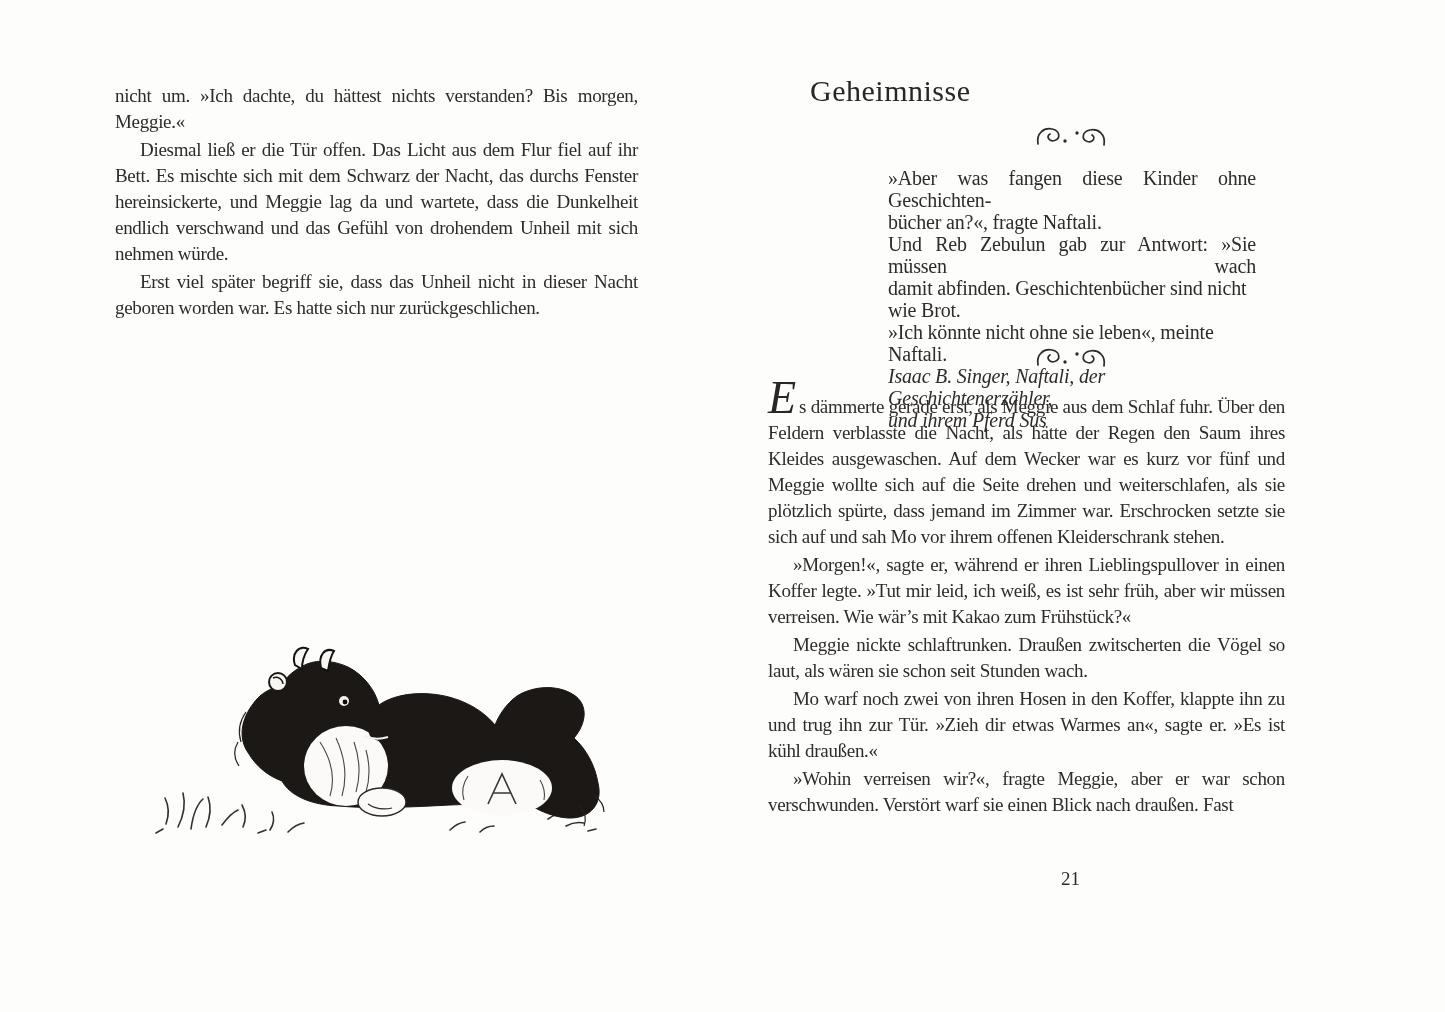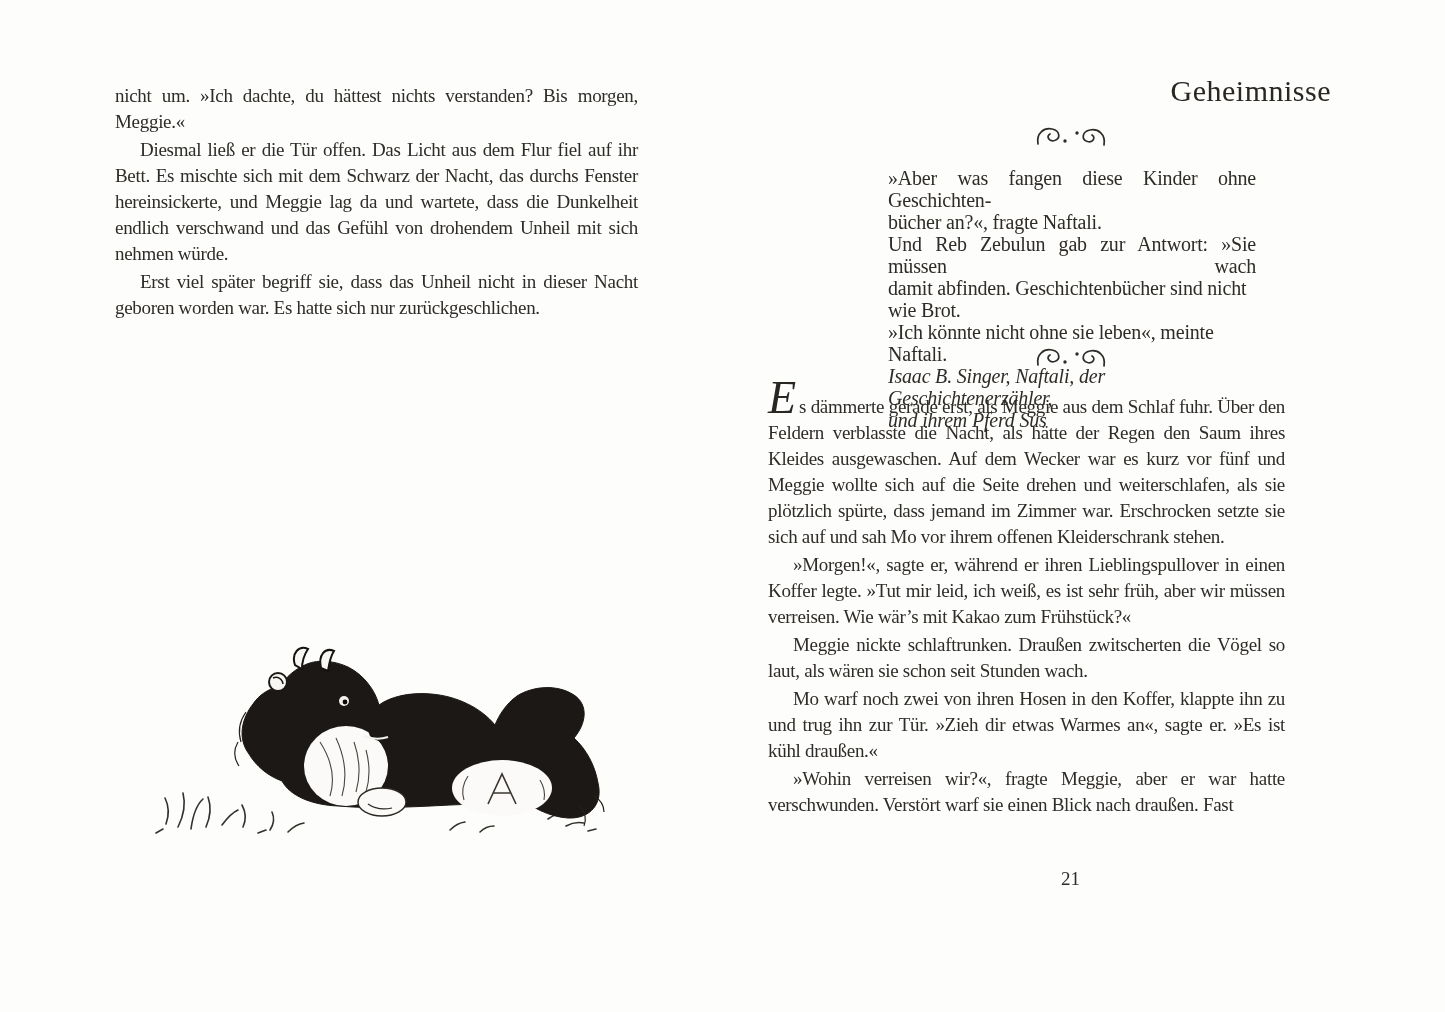--- a/index.html
+++ b/index.html
@@ -15,21 +15,21 @@
   .prose p{margin:2px;}
   .para-indent{text-indent:25px;}
 
   
   .left-text{position:absolute;left:113px;top:81px;width:527px;}
   .illustration{position:absolute;left:150px;top:646px;width:462px;height:198px;}
 
   
   .chapter-title{
     position:absolute;left:810px;top:74px;width:521px;margin:0;
-    text-align:right;font-size:30px;font-weight:400;letter-spacing:0.5px;color:#2a2723;
+    text-align:left;font-size:30px;font-weight:400;letter-spacing:0.5px;color:#2a2723;
   }
   .ornament{position:absolute;left:810px;width:521px;display:flex;justify-content:center;}
   .orn-1{top:124px;}
   .orn-2{top:345px;}
   .epigraph{
     position:absolute;left:888px;top:167px;width:368px;
     font-size:20px;line-height:22px;letter-spacing:-0.2px;
   }
   .ep-line{display:block;}
   .ep-stretch{text-align:justify;text-align-last:justify;}
@@ -153,18 +153,18 @@
         <circle cx="30" cy="17" r="1.7" fill="#2f2c28"></circle>
         <circle cx="42" cy="9" r="1.7" fill="#2f2c28"></circle>
       </svg>
     </div>
 
     <div class="body-text prose">
       <p><span class="dropcap">E</span><span>s dämmerte gerade erst, als Meggie aus dem Schlaf fuhr. Über den Feldern verblasste die Nacht, als hätte der Regen den Saum ihres Kleides ausgewaschen. Auf dem Wecker war es kurz vor fünf und Meggie wollte sich auf die Seite drehen und weiterschlafen, als sie plötzlich spürte, dass jemand im Zimmer war. Erschrocken setzte sie sich auf und sah Mo vor ihrem offenen Kleiderschrank stehen.</span></p>
       <p class="para-indent">»Morgen!«, sagte er, während er ihren Lieblingspullover in einen Koffer legte. »Tut mir leid, ich weiß, es ist sehr früh, aber wir müssen verreisen. Wie wär’s mit Kakao zum Frühstück?«</p>
       <p class="para-indent">Meggie nickte schlaftrunken. Draußen zwitscherten die Vögel so laut, als wären sie schon seit Stunden wach.</p>
       <p class="para-indent">Mo warf noch zwei von ihren Hosen in den Koffer, klappte ihn zu und trug ihn zur Tür. »Zieh dir etwas Warmes an«, sagte er. »Es ist kühl draußen.«</p>
-      <p class="para-indent">»Wohin verreisen wir?«, fragte Meggie, aber er war hatte verschwunden. Verstört warf sie einen Blick nach draußen. Fast</p>
+      <p class="para-indent">»Wohin verreisen wir?«, fragte Meggie, aber er war schon verschwunden. Verstört warf sie einen Blick nach draußen. Fast</p>
     </div>
 
     <div class="pagenum">21</div>
   </section>
 </div>
 
 </body></html>

